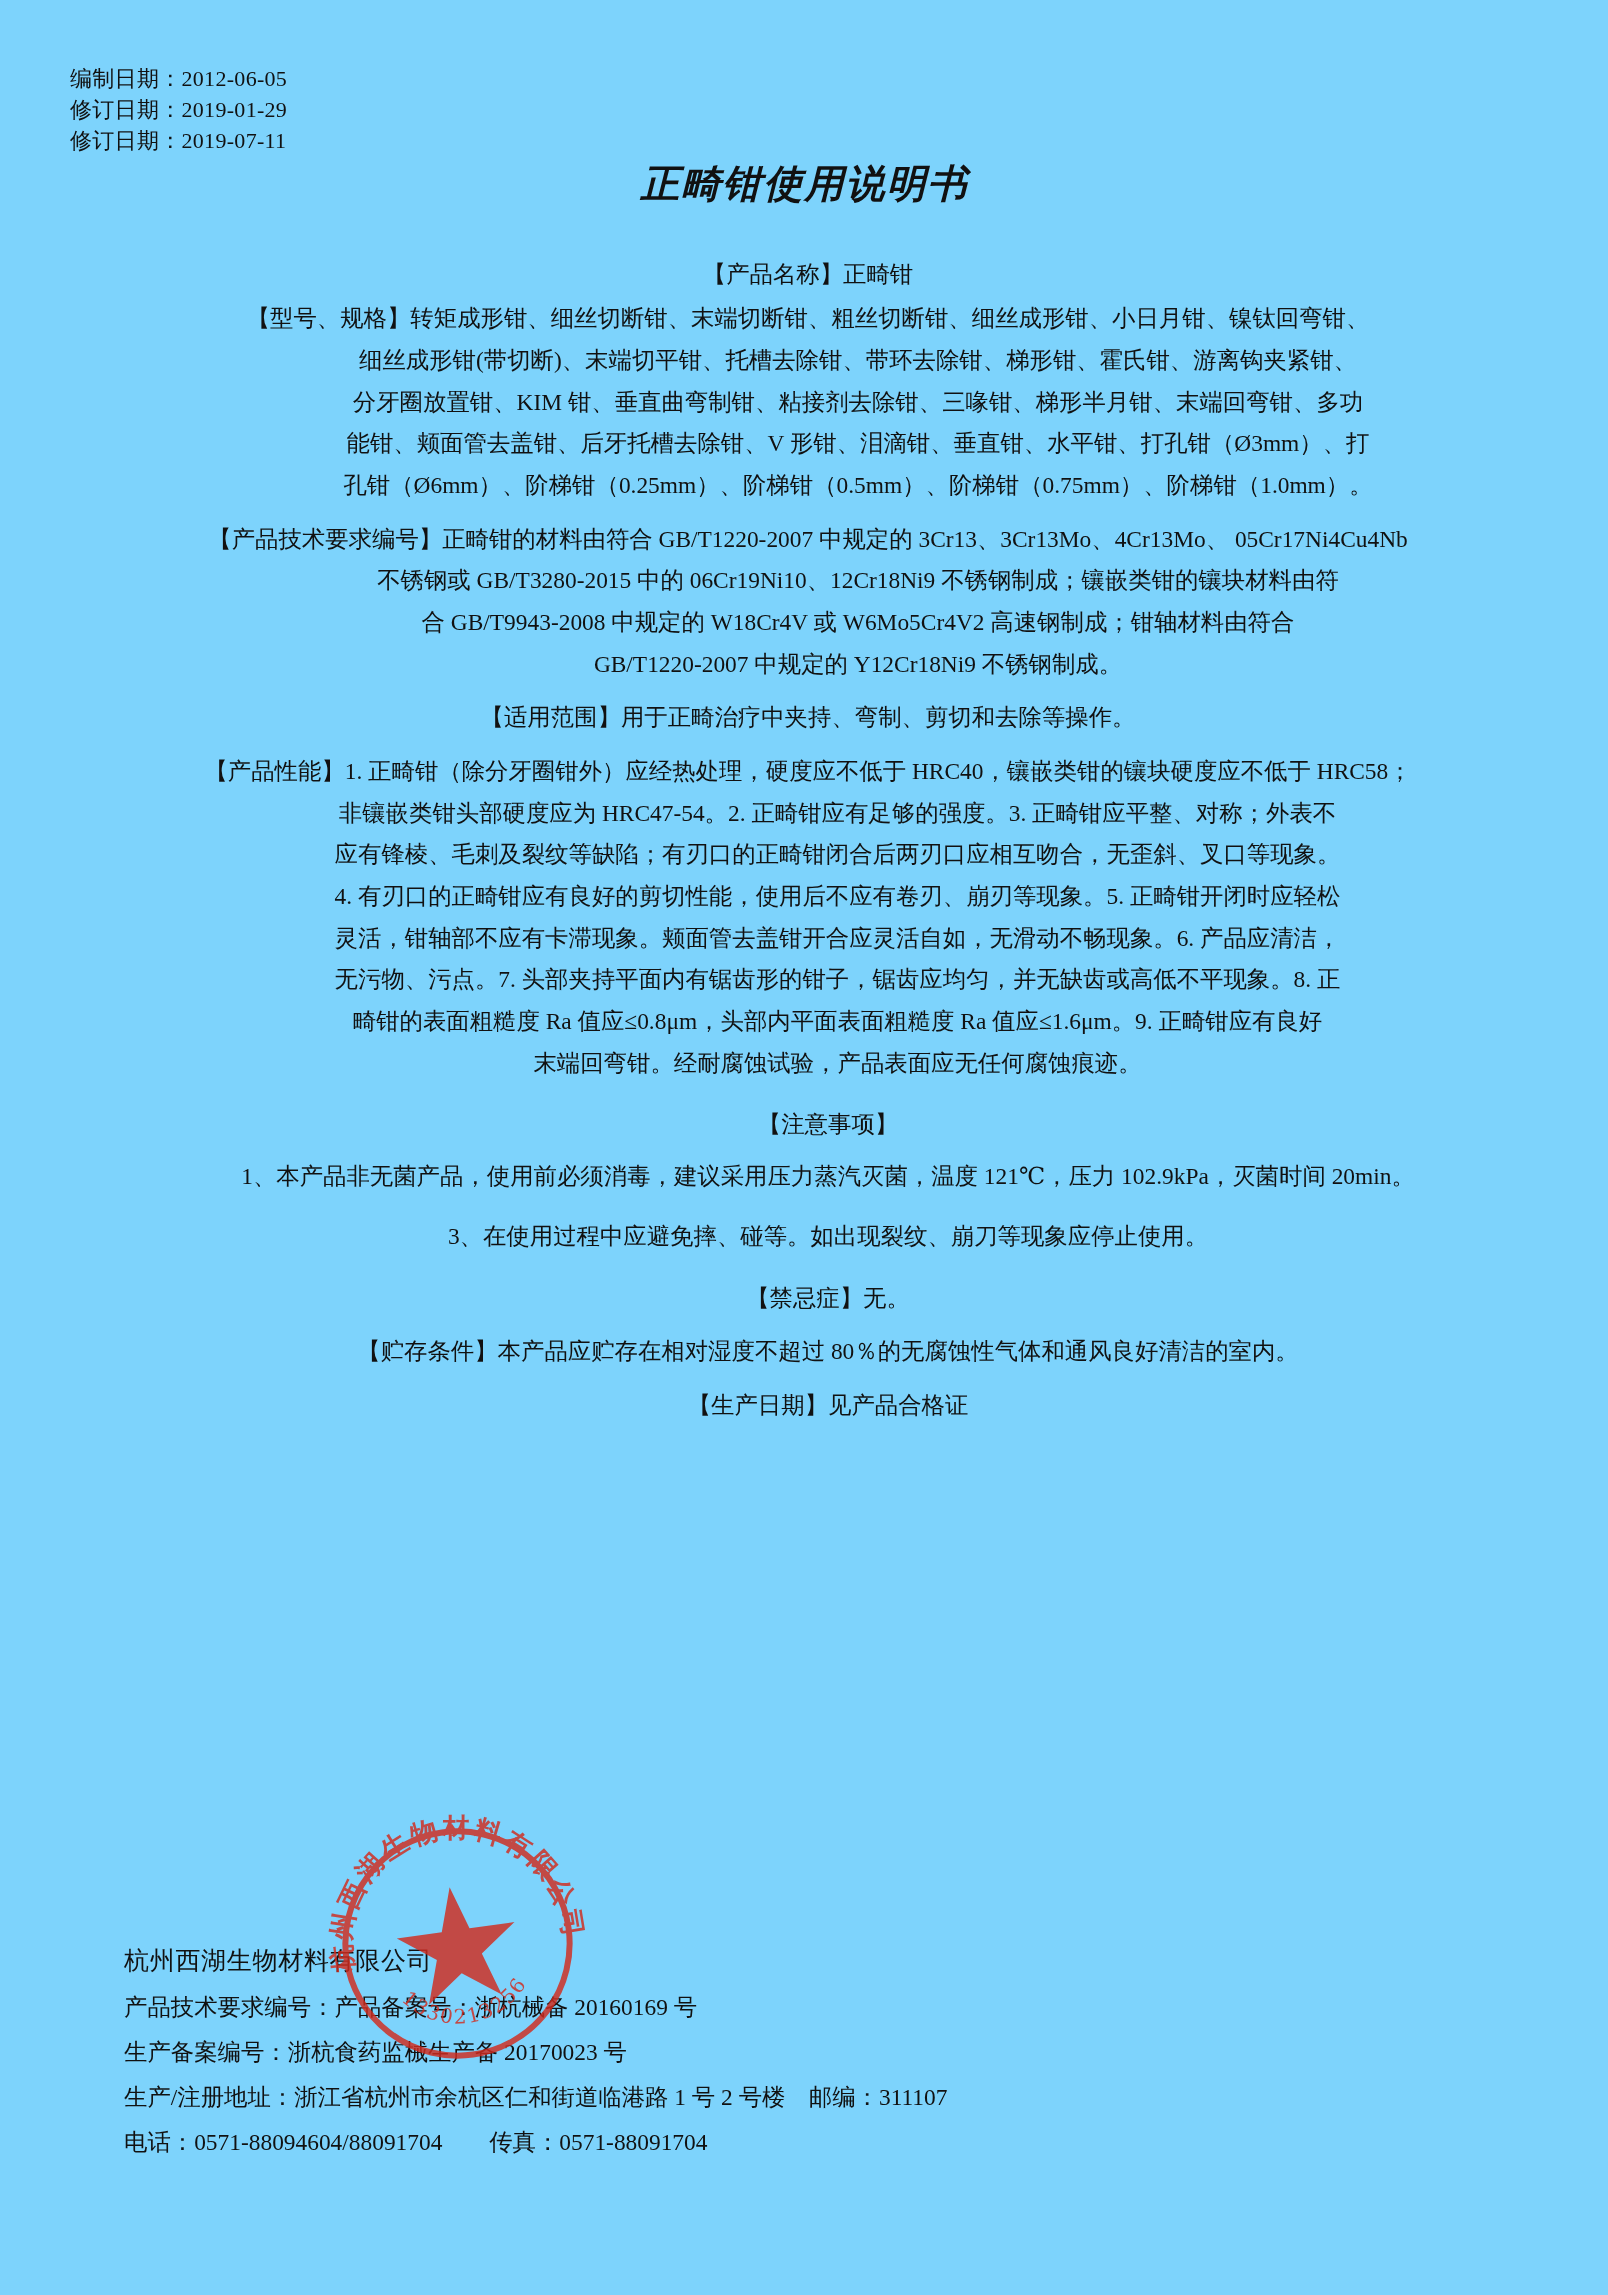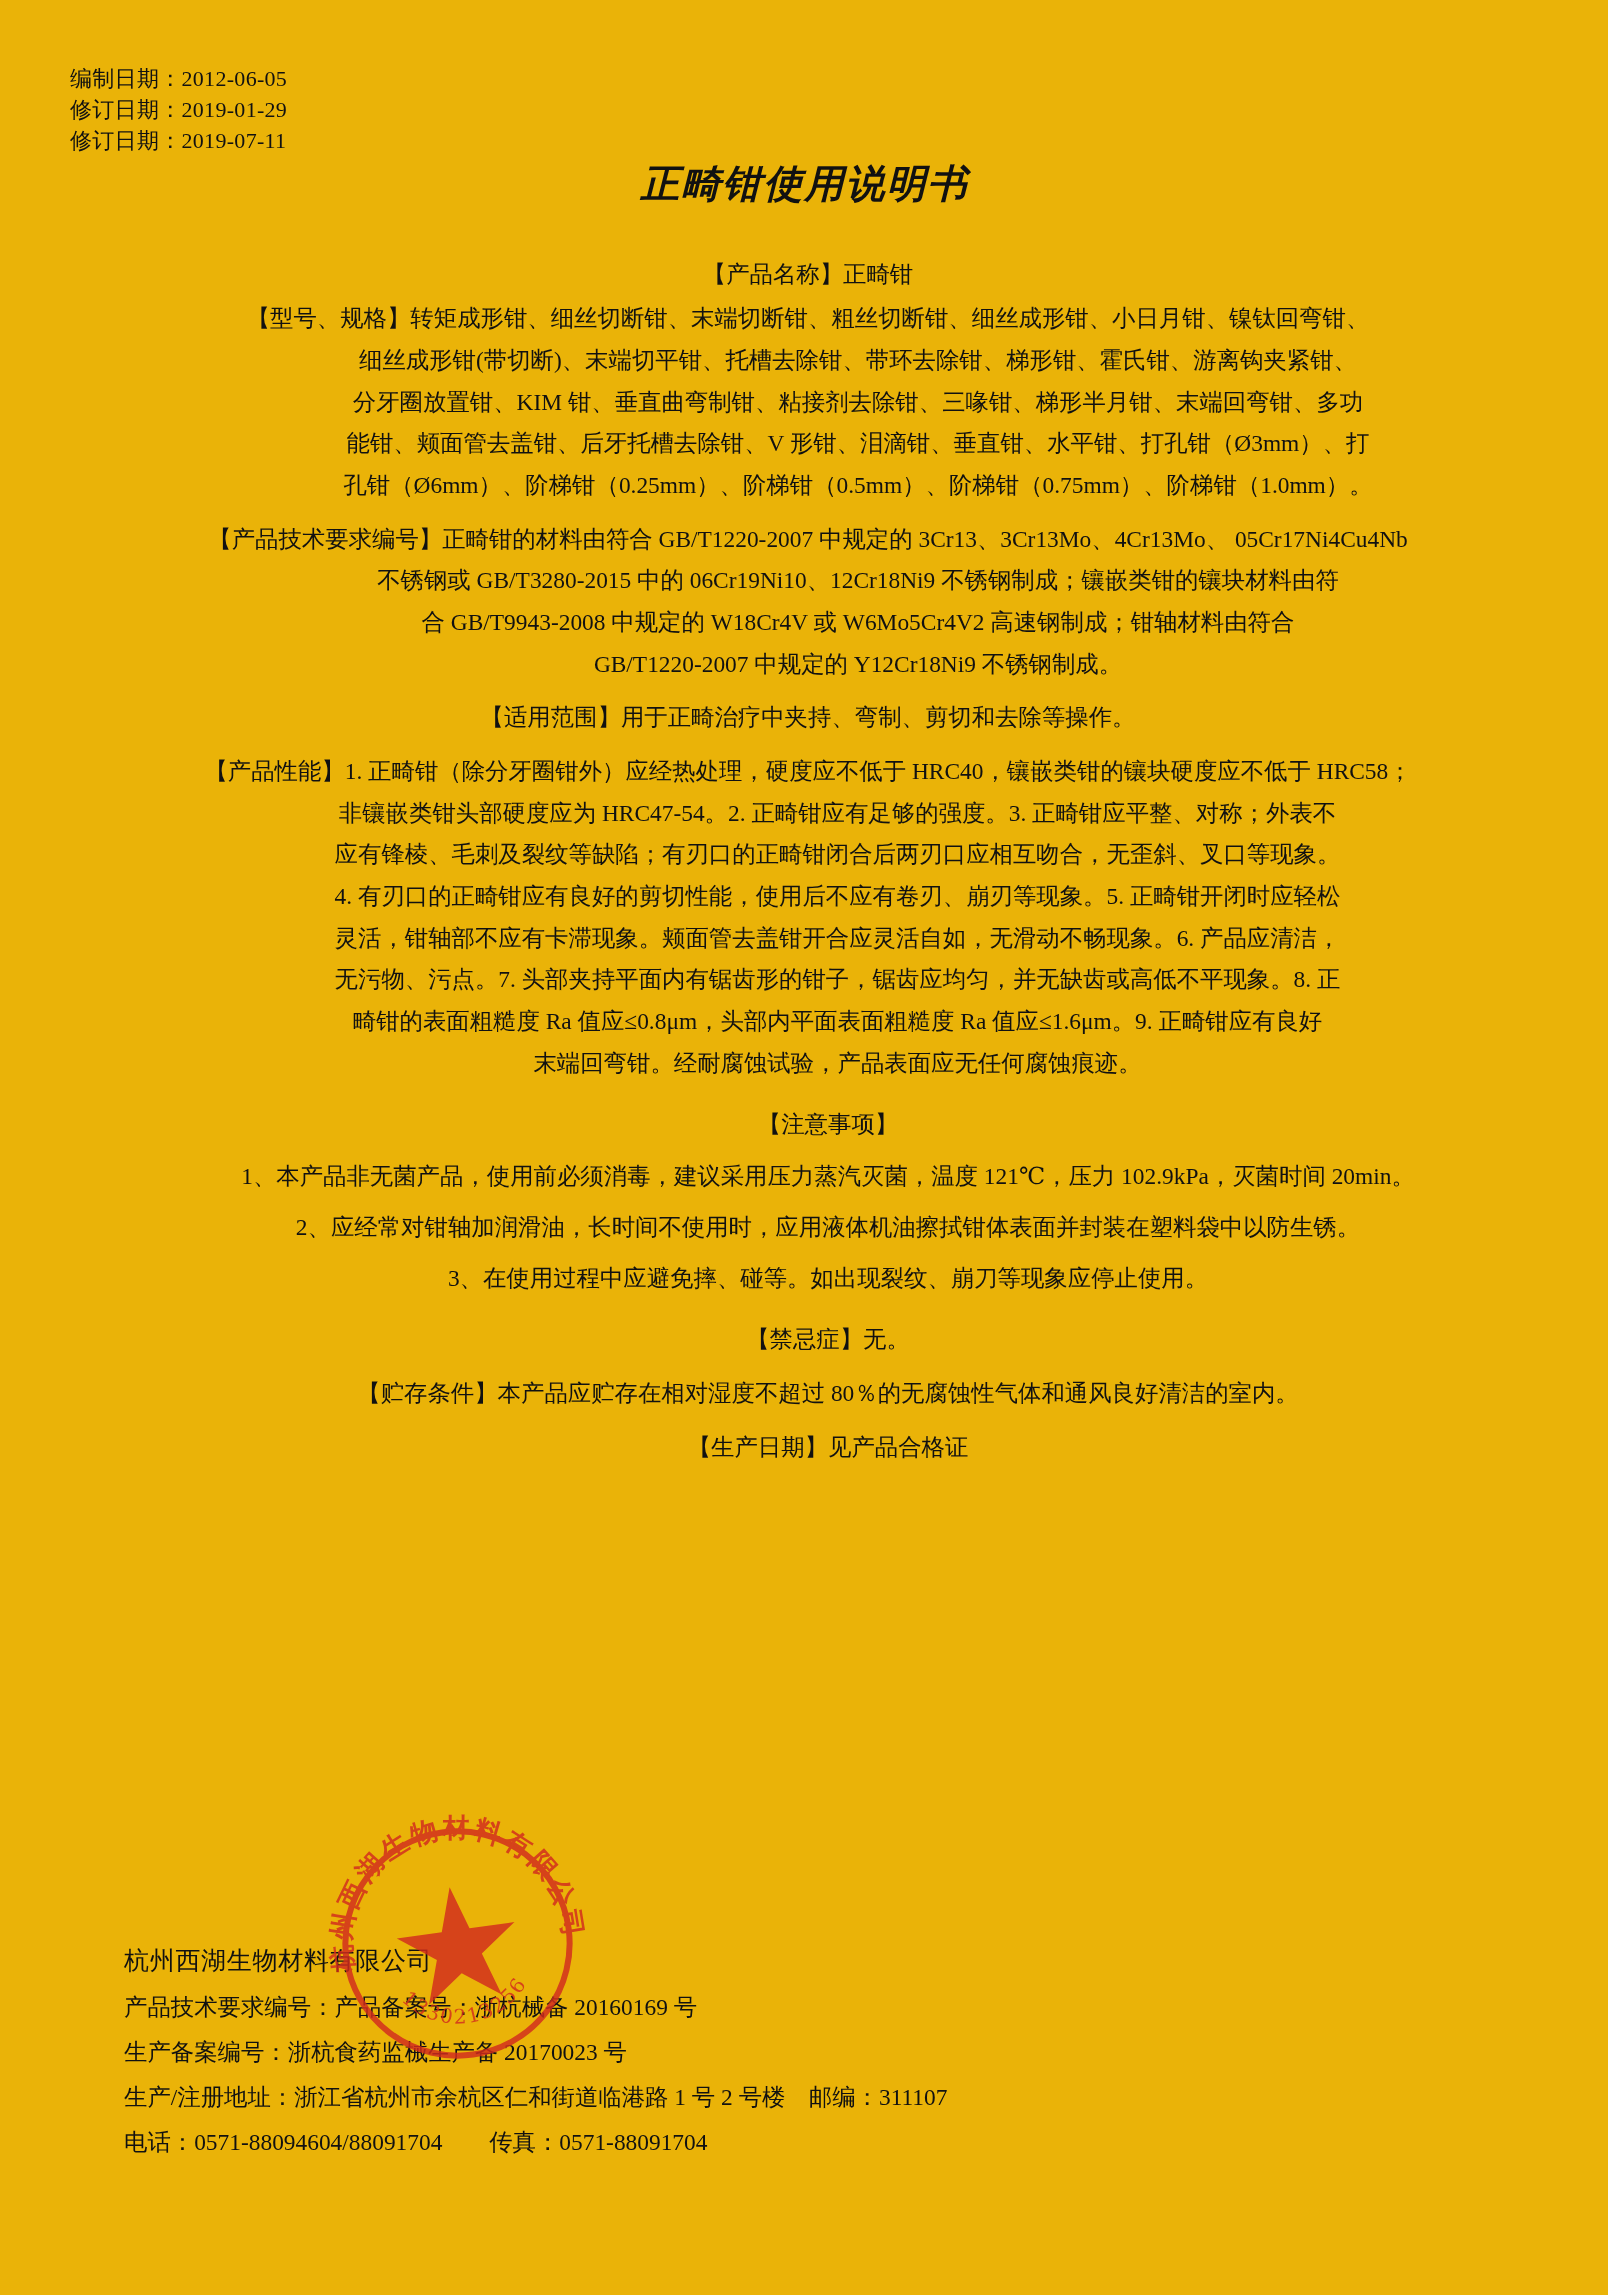--- a/index.html
+++ b/index.html
@@ -8,21 +8,21 @@
     background: #ffffff;
   }
   body {
     font-family: "Liberation Serif", "DejaVu Serif", serif;
     color: #111111;
   }
   .page {
     position: relative;
     width: 1609px;
     height: 2295px;
-    background: #eab308;
+    background: #7dd3fc;
     box-sizing: border-box;
     padding: 67px 100px 40px 100px;
     overflow: hidden;
   }
 
   
   .dates {
     position: absolute;
     top: 63px;
     left: 70px;
@@ -171,21 +171,20 @@
 
     <div class="sec-gap"></div>
 
     <div class="sec">
       <div class="para indent-3">
         <span class="lbl">【注意事项】</span>
       </div>
       <div class="blk-gap"></div>
       <div class="para indent-3">1、本产品非无菌产品，使用前必须消毒，建议采用压力蒸汽灭菌，温度 121℃，压力 102.9kPa，灭菌时间 20min。</div>
       <div class="blk-gap"></div>
-      <div class="para indent-3">2、应经常对钳轴加润滑油，长时间不使用时，应用液体机油擦拭钳体表面并封装在塑料袋中以防生锈。</div>
       <div class="blk-gap"></div>
       <div class="para indent-3">3、在使用过程中应避免摔、碰等。如出现裂纹、崩刀等现象应停止使用。</div>
     </div>
 
     <div class="sec-gap"></div>
 
     <div class="sec">
       <div class="para indent-3">
         <span class="lbl">【禁忌症】</span><span>无。</span>
       </div>

